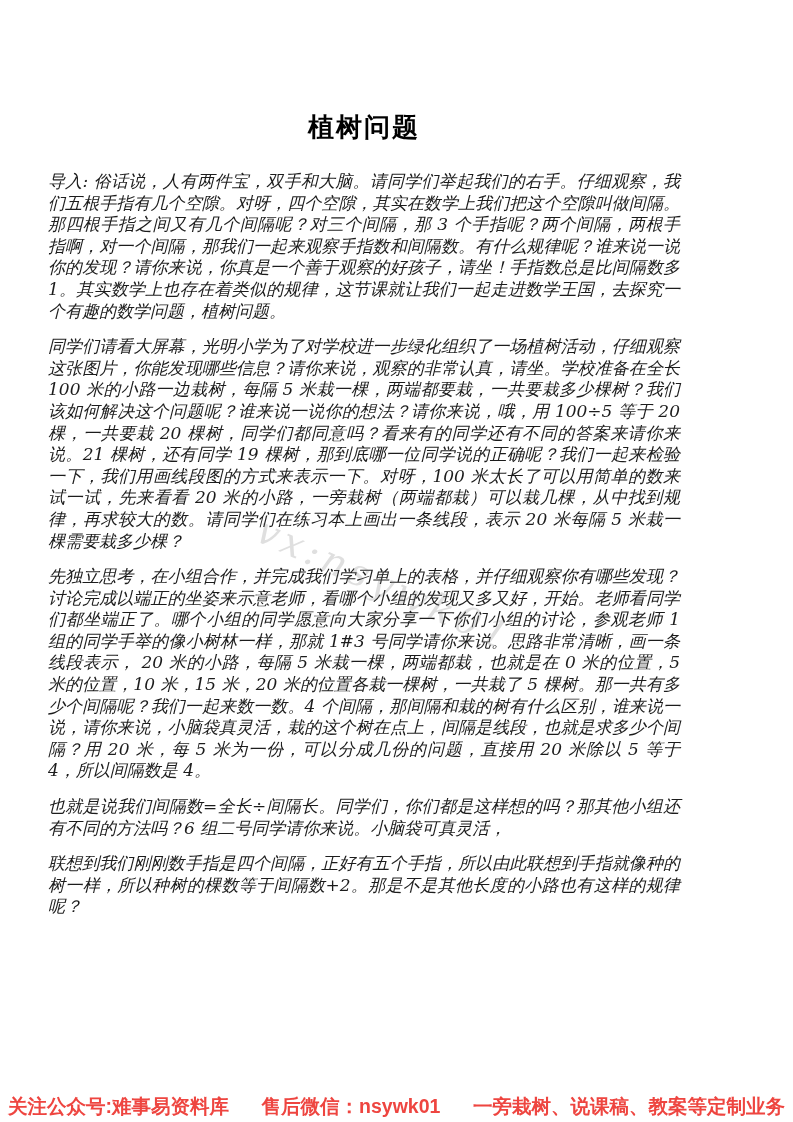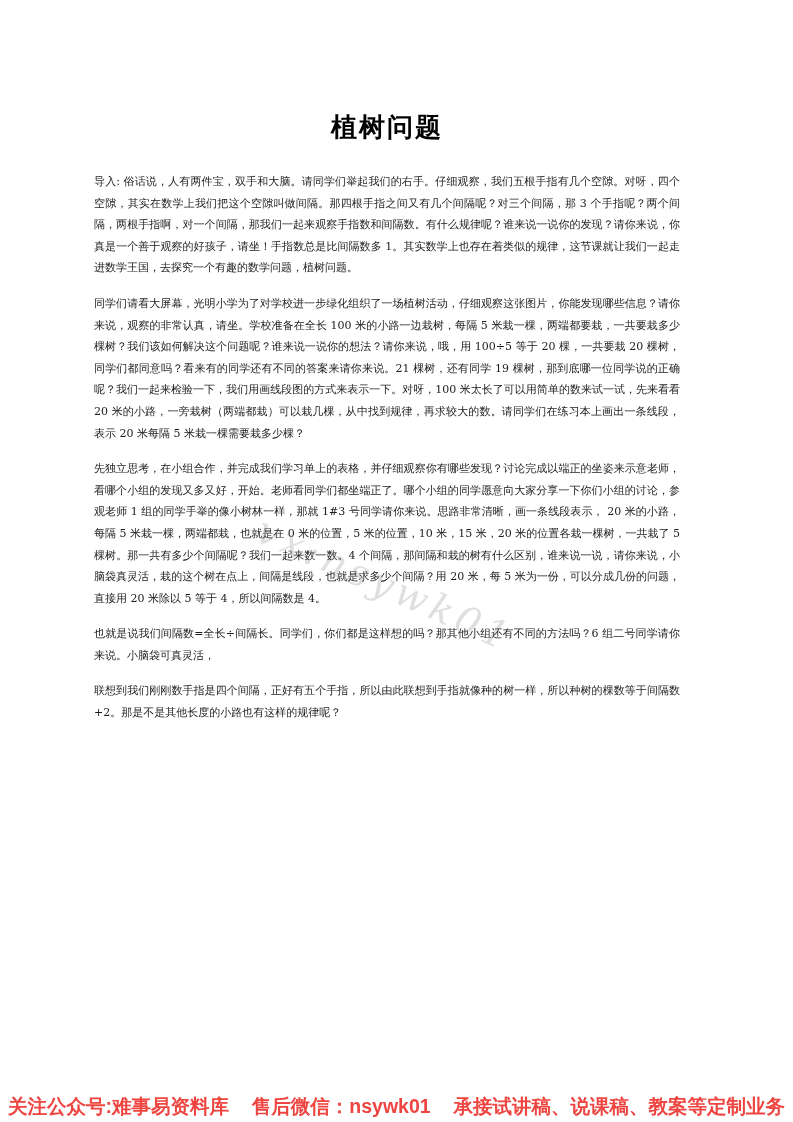--- a/index.html
+++ b/index.html
@@ -7,38 +7,39 @@
     padding: 0;
     background: #ffffff;
   }
   .page {
     position: relative;
     width: 793px;
     height: 1122px;
     background: #ffffff;
     overflow: hidden;
     box-sizing: border-box;
-    padding: 110px 113px 0 94px;
+    padding: 110px 113px 0 48px;
     font-family: "DejaVu Serif", "Liberation Serif", serif;
     color: #1c1c1c;
   }
   .doc-title {
     margin: 0 0 26px 0;
     text-align: center;
     font-size: 26px;
     font-weight: bold;
     letter-spacing: 2px;
     color: #000000;
   }
   .para {
     margin: 0 0 14px 0;
-    font-size: 11px;
+    font-size: 17px;
     line-height: 21.6px;
     text-align: justify;
     word-break: break-all;
+    font-style: italic;
   }
   .para-gap {
     margin-top: 8px;
   }
   .watermark {
     position: absolute;
     left: 268px;
     top: 508px;
     transform: rotate(24deg);
     transform-origin: left top;
@@ -79,16 +80,16 @@
     <p class="para para-gap">先独立思考，在小组合作，并完成我们学习单上的表格，并仔细观察你有哪些发现？讨论完成以端正的坐姿来示意老师，看哪个小组的发现又多又好，开始。老师看同学们都坐端正了。哪个小组的同学愿意向大家分享一下你们小组的讨论，参观老师 1 组的同学手举的像小树林一样，那就 1#3 号同学请你来说。思路非常清晰，画一条线段表示， 20 米的小路，每隔 5 米栽一棵，两端都栽，也就是在 0 米的位置，5 米的位置，10 米，15 米，20 米的位置各栽一棵树，一共栽了 5 棵树。那一共有多少个间隔呢？我们一起来数一数。4 个间隔，那间隔和栽的树有什么区别，谁来说一说，请你来说，小脑袋真灵活，栽的这个树在点上，间隔是线段，也就是求多少个间隔？用 20 米，每 5 米为一份，可以分成几份的问题，直接用 20 米除以 5 等于 4，所以间隔数是 4。</p>
     <p class="para para-gap">也就是说我们间隔数=全长÷间隔长。同学们，你们都是这样想的吗？那其他小组还有不同的方法吗？6 组二号同学请你来说。小脑袋可真灵活，</p>
     <p class="para para-gap">联想到我们刚刚数手指是四个间隔，正好有五个手指，所以由此联想到手指就像种的树一样，所以种树的棵数等于间隔数+2。那是不是其他长度的小路也有这样的规律呢？</p>
   </div>
 
   <div class="watermark">vx:nsywk01</div>
 
   <div class="footer-banner">
     <span>关注公众号:难事易资料库</span>
     <span>售后微信：nsywk01</span>
-    <span>承接试讲稿、说课稿、教案等定制业务</span>
+    <span>一旁栽树、说课稿、教案等定制业务</span>
   </div>
 
 </div>
 
 </body></html>

